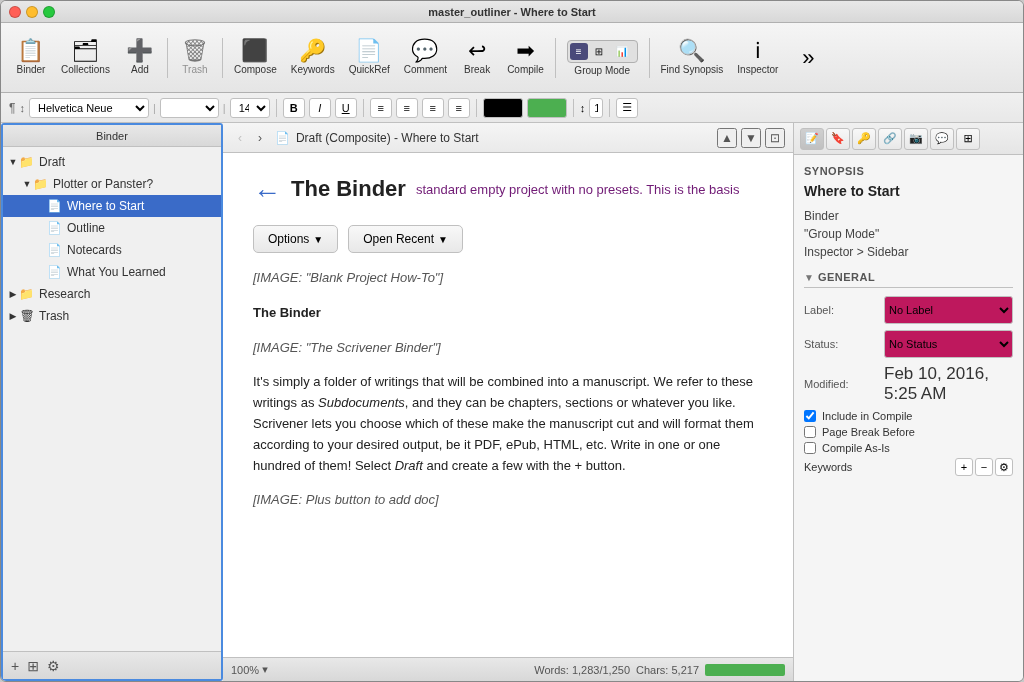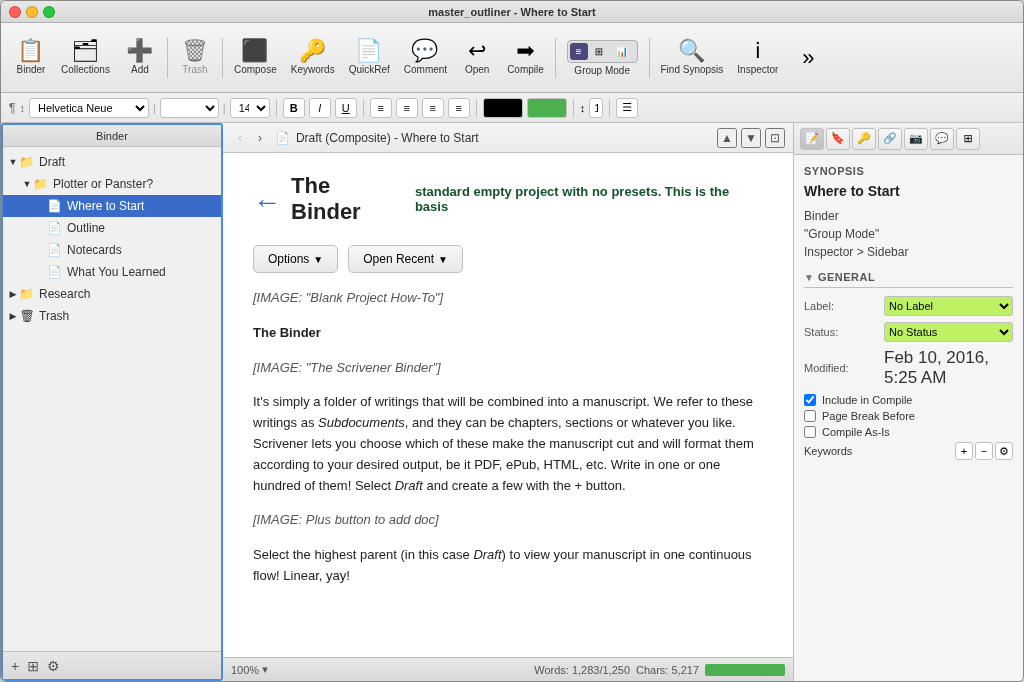--- a/index.html
+++ b/index.html
@@ -95,21 +95,21 @@
     .synopsis-section { }
     .section-title { font-size: 11px; font-weight: 600; color: #555; margin-bottom: 6px; text-transform: uppercase; letter-spacing: 0.5px; }
     .synopsis-title-doc { font-size: 14px; font-weight: 600; color: #222; margin-bottom: 8px; }
     .synopsis-text { font-size: 12px; color: #444; line-height: 1.5; }
     .general-section { margin-top: 10px; }
     .section-header { display: flex; align-items: center; gap: 4px; margin-bottom: 8px; padding-bottom: 4px; border-bottom: 1px solid #c0c0c0; }
     .section-expand { font-size: 10px; color: #777; }
     .field-row { display: flex; align-items: center; margin-bottom: 6px; }
     .field-label { width: 80px; font-size: 11px; color: #555; flex-shrink: 0; }
     .field-value { flex: 1; }
-    .field-select { width: 100%; height: 20px; font-size: 11px; border: 1px solid #c0c0c0; border-radius: 3px; background: #bef264; }
+    .field-select { width: 100%; height: 28px; font-size: 11px; border: 1px solid #c0c0c0; border-radius: 3px; background: #be185d; }
     .field-text { font-size: 17px; color: #333; }
     .checkbox-row { display: flex; align-items: center; gap: 6px; margin-bottom: 4px; font-size: 11px; color: #333; }
     .insp-checkbox { width: 12px; height: 12px; }
     .keywords-row { display: flex; align-items: center; margin-top: 4px; }
     .keywords-label { font-size: 11px; color: #333; flex: 1; font-weight: 500; }
     .keywords-btns { display: flex; gap: 2px; }
     .kw-btn { width: 18px; height: 18px; border: 1px solid #c0c0c0; border-radius: 3px; background: white; font-size: 11px; cursor: pointer; display: flex; align-items: center; justify-content: center; }
   </style>
 </head>
 <body>
@@ -155,21 +155,21 @@
     <div class="toolbar-item">
       <span class="toolbar-icon">📄</span>
       <span class="toolbar-label">QuickRef</span>
     </div>
     <div class="toolbar-item">
       <span class="toolbar-icon">💬</span>
       <span class="toolbar-label">Comment</span>
     </div>
     <div class="toolbar-item">
       <span class="toolbar-icon">↩</span>
-      <span class="toolbar-label">Open</span>
+      <span class="toolbar-label">Break</span>
     </div>
     <div class="toolbar-item">
       <span class="toolbar-icon">➡</span>
       <span class="toolbar-label">Compile</span>
     </div>
     <div class="toolbar-separator"></div>
     <div class="toolbar-item" style="min-width:80px;">
       <div class="group-mode-box">
         <div class="gm-btn active">≡</div>
         <div class="gm-btn">⊞</div>
@@ -301,41 +301,40 @@
           <button class="nav-icon-btn">▲</button>
           <button class="nav-icon-btn">▼</button>
           <button class="nav-icon-btn">⊡</button>
         </div>
       </div>
 
       <div class="editor">
         <div class="editor-header">
           <span class="binder-arrow">←</span>
           <span class="editor-h1">The Binder</span>
-          <span style="font-size:13px; color:#14532d;font-weight:bold;">standard empty project with no presets. This is the basis</span>
+          <span style="font-size:13px; color:#701a75;">standard empty project with no presets. This is the basis</span>
         </div>
 
         <div class="welcome-buttons">
           <button class="wb-btn">
             <span>Options</span>
             <span class="wb-btn-arrow">▼</span>
           </button>
           <button class="wb-btn">
             <span>Open Recent</span>
             <span class="wb-btn-arrow">▼</span>
           </button>
         </div>
 
         <div class="editor-body">
           <p class="image-placeholder">[IMAGE: "Blank Project How-To"]</p>
           <p><span class="bold-text">The Binder</span></p>
           <p class="image-placeholder">[IMAGE: "The Scrivener Binder"]</p>
           <p>It's simply a folder of writings that will be combined into a manuscript. We refer to these writings as <em>Subdocuments</em>, and they can be chapters, sections or whatever you like. Scrivener lets you choose which of these make the manuscript cut and will format them according to your desired output, be it PDF, ePub, HTML, etc. Write in one or one hundred of them! Select <em>Draft</em> and create a few with the + button.</p>
           <p class="image-placeholder">[IMAGE: Plus button to add doc]</p>
-          <p>Select the highest parent (in this case <em>Draft</em>) to view your manuscript in one continuous flow! Linear, yay!</p>
         </div>
       </div>
 
       <div class="statusbar">
         <div class="zoom-control">
           <span>100%</span>
           <span>▾</span>
         </div>
         <div class="progress-area">
           <span>Words: 1,283/1,250</span>

